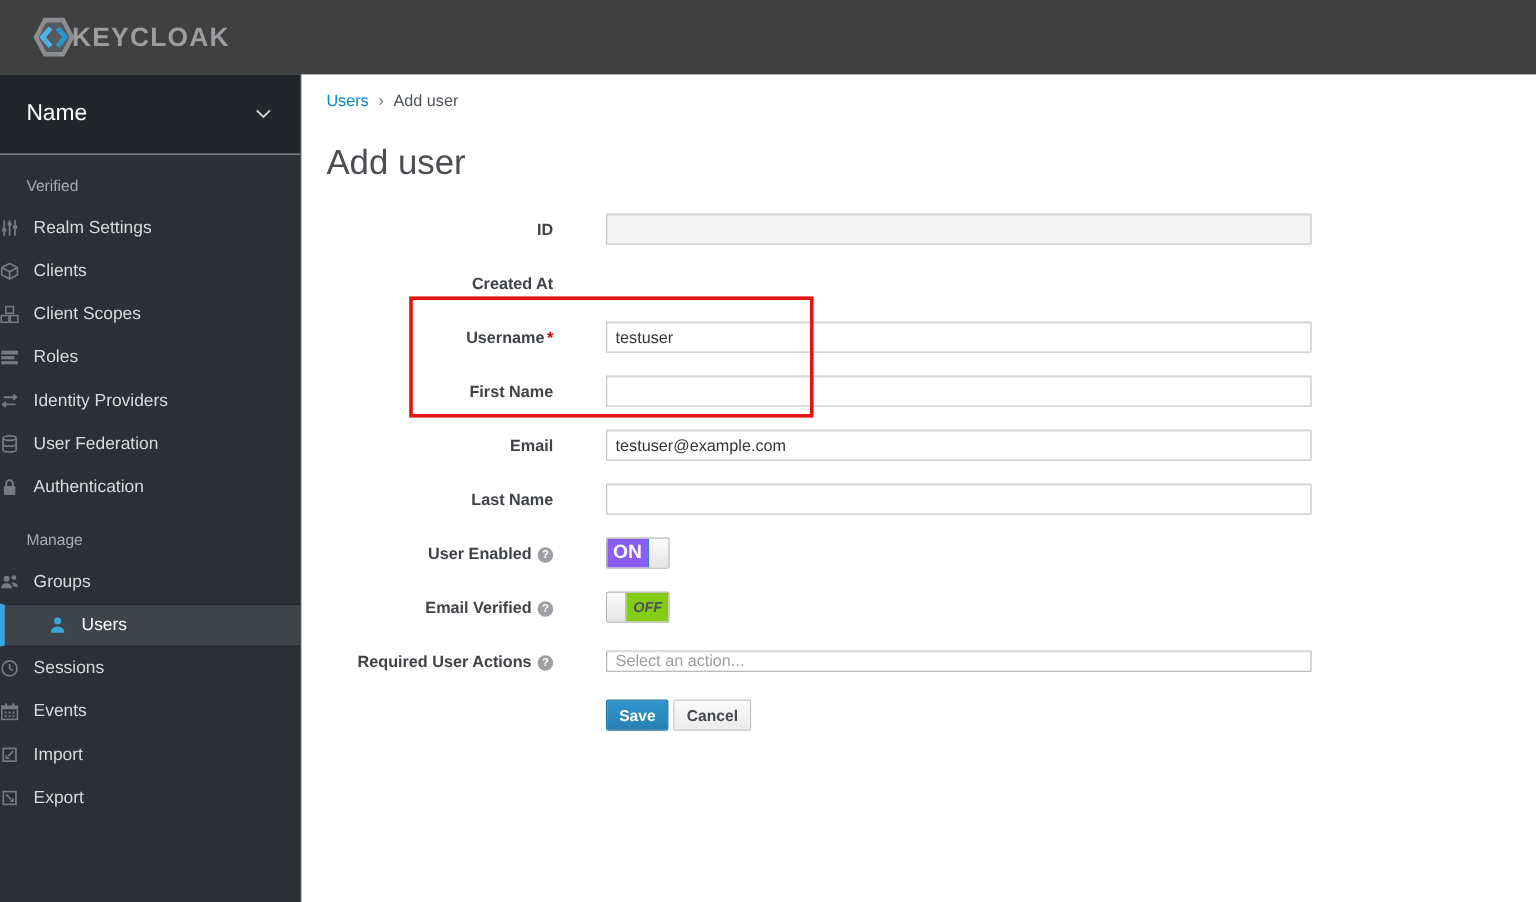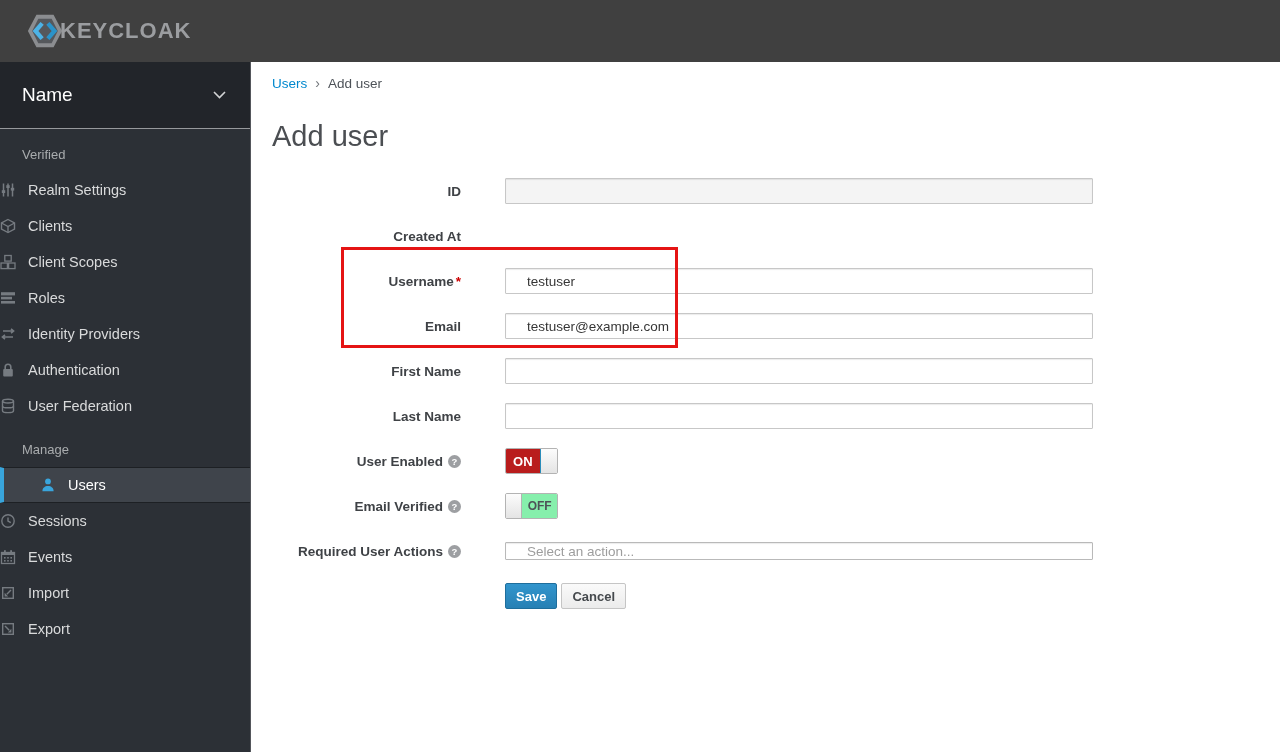--- a/index.html
+++ b/index.html
@@ -30,29 +30,29 @@
   .crumb-current { color:#4d5258; }
   .page-title { position:absolute; left:21px; top:58px; font-size:29px; color:#4b4e52; font-weight:normal; }
 
   
   .form { position:absolute; left:21px; top:116px; }
   .form-row { display:flex; align-items:center; min-height:26px; margin-bottom:19px; }
   .form-label { width:189px; text-align:right; font-size:13.5px; font-weight:bold; color:#3f4246; }
   .req { color:#cc0000; margin-left:2px; }
   .help-badge { display:inline-block; width:13px; height:13px; border-radius:50%; background:#9d9fa2; color:#fff; font-size:9.5px; font-weight:bold; line-height:13px; text-align:center; margin-left:5px; vertical-align:1px; cursor:default; }
   .control { margin-left:44px; }
-  .txt { width:588px; height:26px; border:1px solid #c7c7c7; border-radius:1px; box-shadow:inset 0 1px 1px rgba(0,0,0,0.08); padding:0 21px; font-size:13.5px; color:#363636; font-family:"Liberation Sans", sans-serif; background:#fff; }
+  .txt { width:588px; height:26px; border:1px solid #c7c7c7; border-radius:1px; box-shadow:inset 0 1px 1px rgba(0,0,0,0.08); padding:0 7px; font-size:13.5px; color:#363636; font-family:"Liberation Sans", sans-serif; background:#fff; }
   .txt:disabled, .txt[readonly].disabled { background:#f4f4f4; }
   .txt.select-like { border-color:#b9b9b9; height:18px; }
   .txt::placeholder { color:#9d9d9d; opacity:1; }
 
   
   .toggle { display:flex; width:53px; height:26px; border:1px solid #b3b3b3; border-radius:2px; overflow:hidden; cursor:pointer; }
-  .tg-on-label { width:36px; background:#b91c1c; color:#fff; font-size:13px; font-weight:bold; display:flex; align-items:center; justify-content:center; border-right:1px solid #2a8cba; }
-  .tg-off-label { width:36px; background:#86efac; color:#4d5258; font-size:12px; font-weight:bold; display:flex; align-items:center; justify-content:center; }
+  .tg-on-label { width:36px; background:#8b5cf6; color:#fff; font-size:16px; font-weight:bold; display:flex; align-items:center; justify-content:center; border-right:1px solid #2a8cba; }
+  .tg-off-label { width:36px; background:#84cc16; color:#4d5258; font-size:12px; font-weight:bold; display:flex; align-items:center; justify-content:center;font-style:italic; }
   .tg-handle { width:17px; background:linear-gradient(#fcfcfc,#e4e4e4); }
   .toggle.off .tg-handle { border-right:1px solid #b3b3b3; }
 
   
   .btn-row { display:flex; gap:4px; margin-left:233px; }
   .btn { height:26px; font-size:13px; font-weight:bold; border-radius:2px; padding:0 10px; cursor:pointer; font-family:"Liberation Sans", sans-serif; }
   .btn-primary { background:linear-gradient(#3295cd,#2780b4); border:1px solid #1f6e9c; color:#fff; }
   .btn-default { background:linear-gradient(#fafafa,#ebebeb); border:1px solid #c5c5c5; color:#45494d; }
 
   
@@ -144,41 +144,52 @@
       <svg viewBox="0 0 16 16" stroke="currentColor" stroke-width="1.6" fill="none">
           <path d="M3 5h10M11 2.8 13.6 5 11 7.2"></path>
           <path d="M13 11H3M5 8.8 2.4 11 5 13.2"></path>
         </svg>
     </span>
     <span>Identity Providers</span>
   </div>
 
   <div class="nav-item">
     <span class="nav-icon">
-      <svg viewBox="0 0 16 16">
-          <rect x="3.2" y="7" width="9.6" height="7.4" rx="1" fill="currentColor"></rect>
-          <path d="M5.2 7V5a2.8 2.8 0 0 1 5.6 0v2" fill="none" stroke="currentColor" stroke-width="1.6"></path>
-        </svg>
-    </span>
-    <span>Authentication</span>
-  </div>
-
-  <div class="nav-item">
-    <span class="nav-icon">
       <svg viewBox="0 0 16 16" fill="none" stroke="currentColor" stroke-width="1.4">
           <ellipse cx="8" cy="3.1" rx="5.5" ry="1.9"></ellipse>
           <path d="M2.5 3.1v9.6c0 1.1 2.5 1.9 5.5 1.9s5.5-.8 5.5-1.9V3.1"></path>
           <path d="M2.5 7.9c0 1.1 2.5 1.9 5.5 1.9s5.5-.8 5.5-1.9"></path>
         </svg>
     </span>
     <span>User Federation</span>
   </div>
 
+  <div class="nav-item">
+    <span class="nav-icon">
+      <svg viewBox="0 0 16 16">
+          <rect x="3.2" y="7" width="9.6" height="7.4" rx="1" fill="currentColor"></rect>
+          <path d="M5.2 7V5a2.8 2.8 0 0 1 5.6 0v2" fill="none" stroke="currentColor" stroke-width="1.6"></path>
+        </svg>
+    </span>
+    <span>Authentication</span>
+  </div>
+
   <div class="section-label">Manage</div>
 
+  <div class="nav-item">
+    <span class="nav-icon">
+      <svg viewBox="0 0 16 16" fill="currentColor">
+          <circle cx="5.5" cy="5.2" r="2.4"></circle>
+          <path d="M1 13.2c0-2.6 2-4.1 4.5-4.1s4.5 1.5 4.5 4.1z"></path>
+          <circle cx="11.6" cy="4.3" r="2"></circle>
+          <path d="M10.6 8.4c2.4 0 4.4 1.4 4.4 3.6h-3.6c-.3-1.5-1-2.7-2.1-3.4z"></path>
+        </svg>
+    </span>
+    <span>Groups</span>
+  </div>
 
   <div class="nav-item active">
     <span class="nav-icon">
       <svg viewBox="0 0 16 16" fill="currentColor">
           <circle cx="8" cy="4.4" r="2.9"></circle>
           <path d="M2.4 14.2c0-3.1 2.4-5.1 5.6-5.1s5.6 2 5.6 5.1z"></path>
         </svg>
     </span>
     <span>Users</span>
   </div>
@@ -258,27 +269,27 @@
       <div class="form-label">Created At</div>
       <div class="control"></div>
     </div>
 
     <div class="form-row">
       <div class="form-label"><span>Username</span><span class="req">*</span></div>
       <div class="control"><input class="txt" value="testuser" style=""></div>
     </div>
 
     <div class="form-row">
+      <div class="form-label">First Name</div>
+      <div class="control"><input class="txt" value="" style=""></div>
+    </div>
+
+    <div class="form-row">
       <div class="form-label">Email</div>
       <div class="control"><input class="txt" value="testuser@example.com" style=""></div>
-    </div>
-
-    <div class="form-row">
-      <div class="form-label">First Name</div>
-      <div class="control"><input class="txt" value="" style=""></div>
     </div>
 
     <div class="form-row">
       <div class="form-label">Last Name</div>
       <div class="control"><input class="txt" value="" style=""></div>
     </div>
 
     <div class="form-row">
       <div class="form-label"><span>User Enabled</span><span class="help-badge">?</span></div>
       <div class="control">

